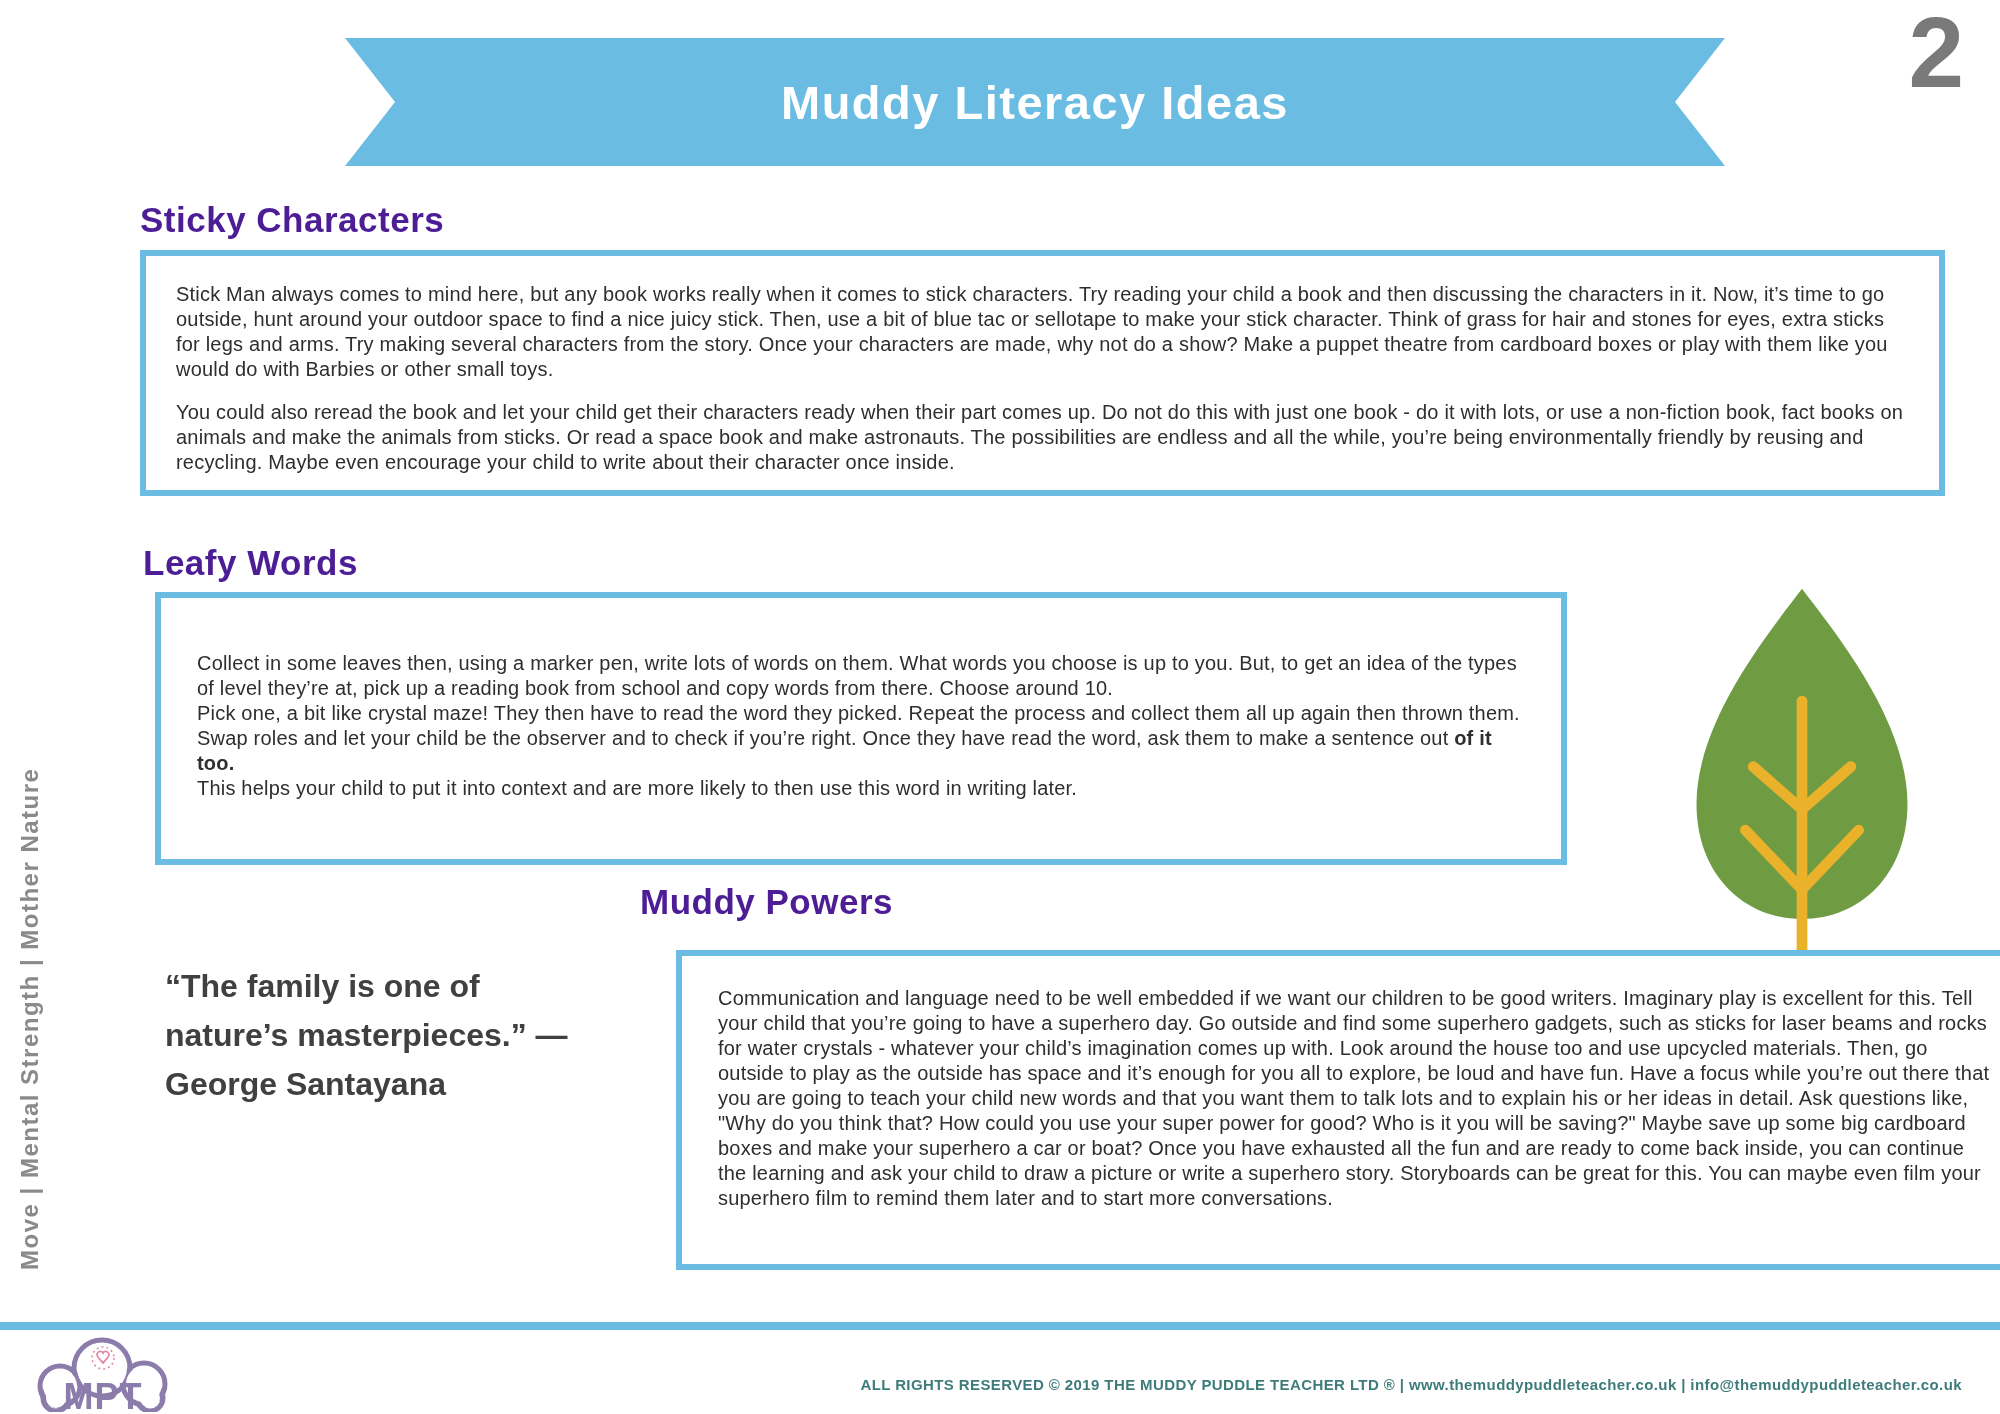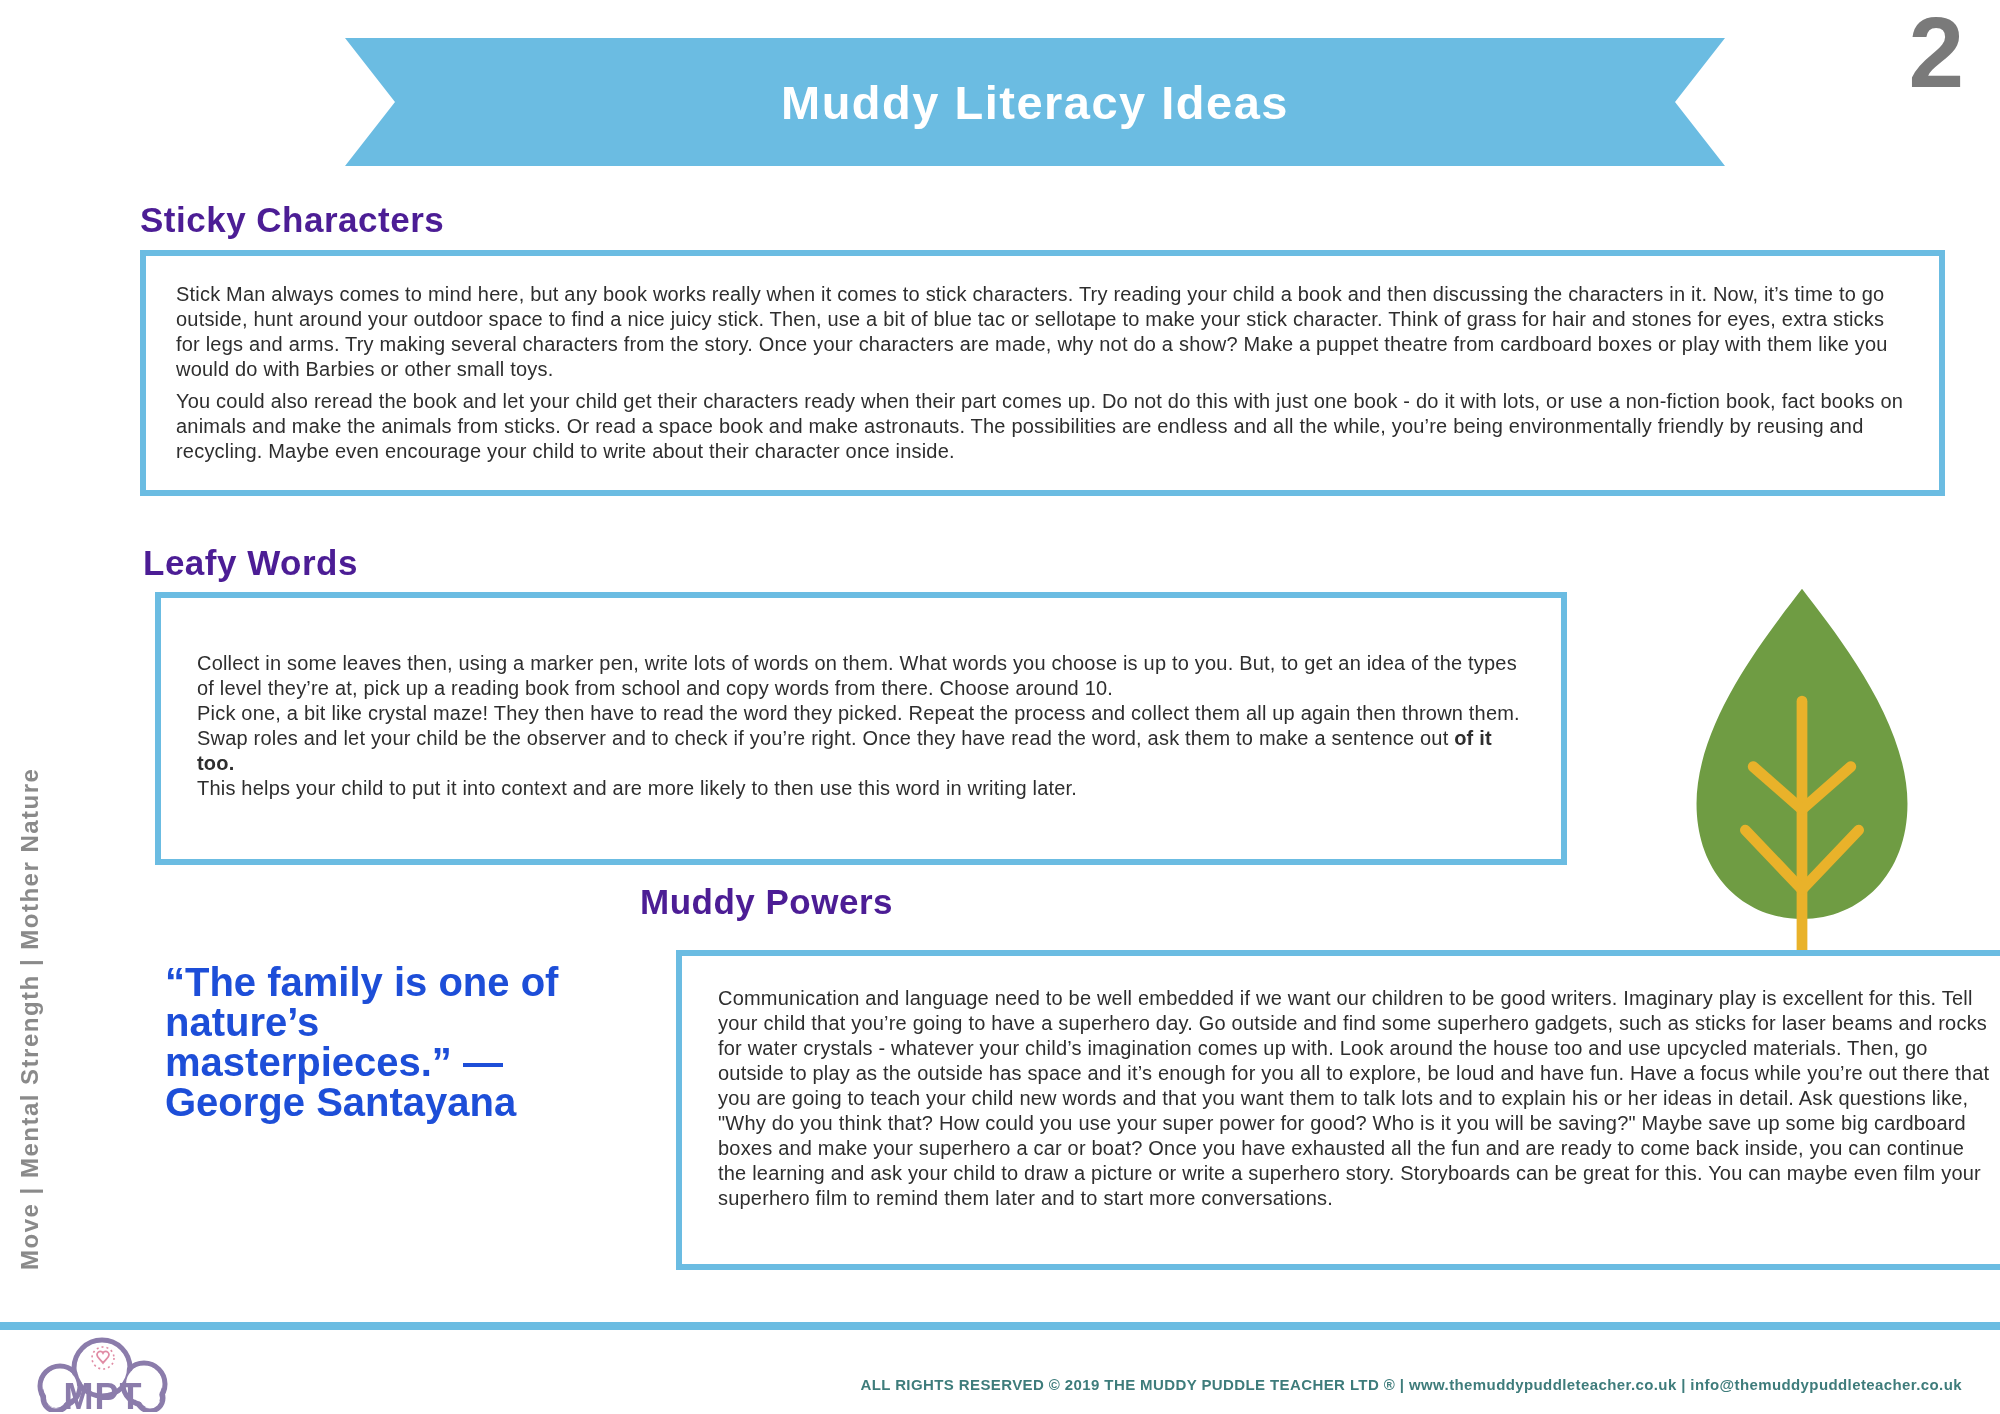--- a/index.html
+++ b/index.html
@@ -24,26 +24,26 @@
   .heading{position:absolute;margin:0;font-size:35px;font-weight:600;color:#4c1d95;letter-spacing:0.5px;}
   .sticky-heading{left:140px;top:200px;}
   .leafy-heading{left:143px;top:543px;}
   .muddy-heading{left:640px;top:882px;}
   .textbox{
     position:absolute;border:6px solid #6bbce2;background:#ffffff;box-sizing:border-box;
     font-size:20px;line-height:25px;letter-spacing:0.2px;color:#2e2e2e;overflow:hidden;
   }
   .textbox p{margin:0;}
   .sticky-box{left:140px;top:250px;width:1805px;height:246px;padding:26px 30px;}
-  .sticky-box p.gap{margin-bottom:7px;}
+  .sticky-box p.gap{margin-bottom:18px;}
   .leafy-box{left:155px;top:592px;width:1412px;height:273px;padding:53px 36px 0;}
   .muddy-box{left:640px;top:950px;width:1356px;height:320px;padding:30px 36px 0;margin-left:36px;}
   .quote{
     position:absolute;left:165px;top:962px;width:440px;
-    font-size:40px;line-height:40px;font-weight:600;color:#1d4ed8;
+    font-size:32px;line-height:49px;font-weight:600;color:#404040;
   }
   .leaf{position:absolute;left:1682px;top:583px;width:240px;height:376px;}
   .footer-line{position:absolute;left:0;top:1322px;width:2000px;height:8px;background:#6bbce2;}
   .footer-logo{position:absolute;left:30px;top:1336px;width:160px;height:76px;}
   .footer-text{
     position:absolute;right:38px;top:1376px;font-size:15px;font-weight:700;
     letter-spacing:0.4px;color:#3e7c7b;
   }
 </style>
 </head>

